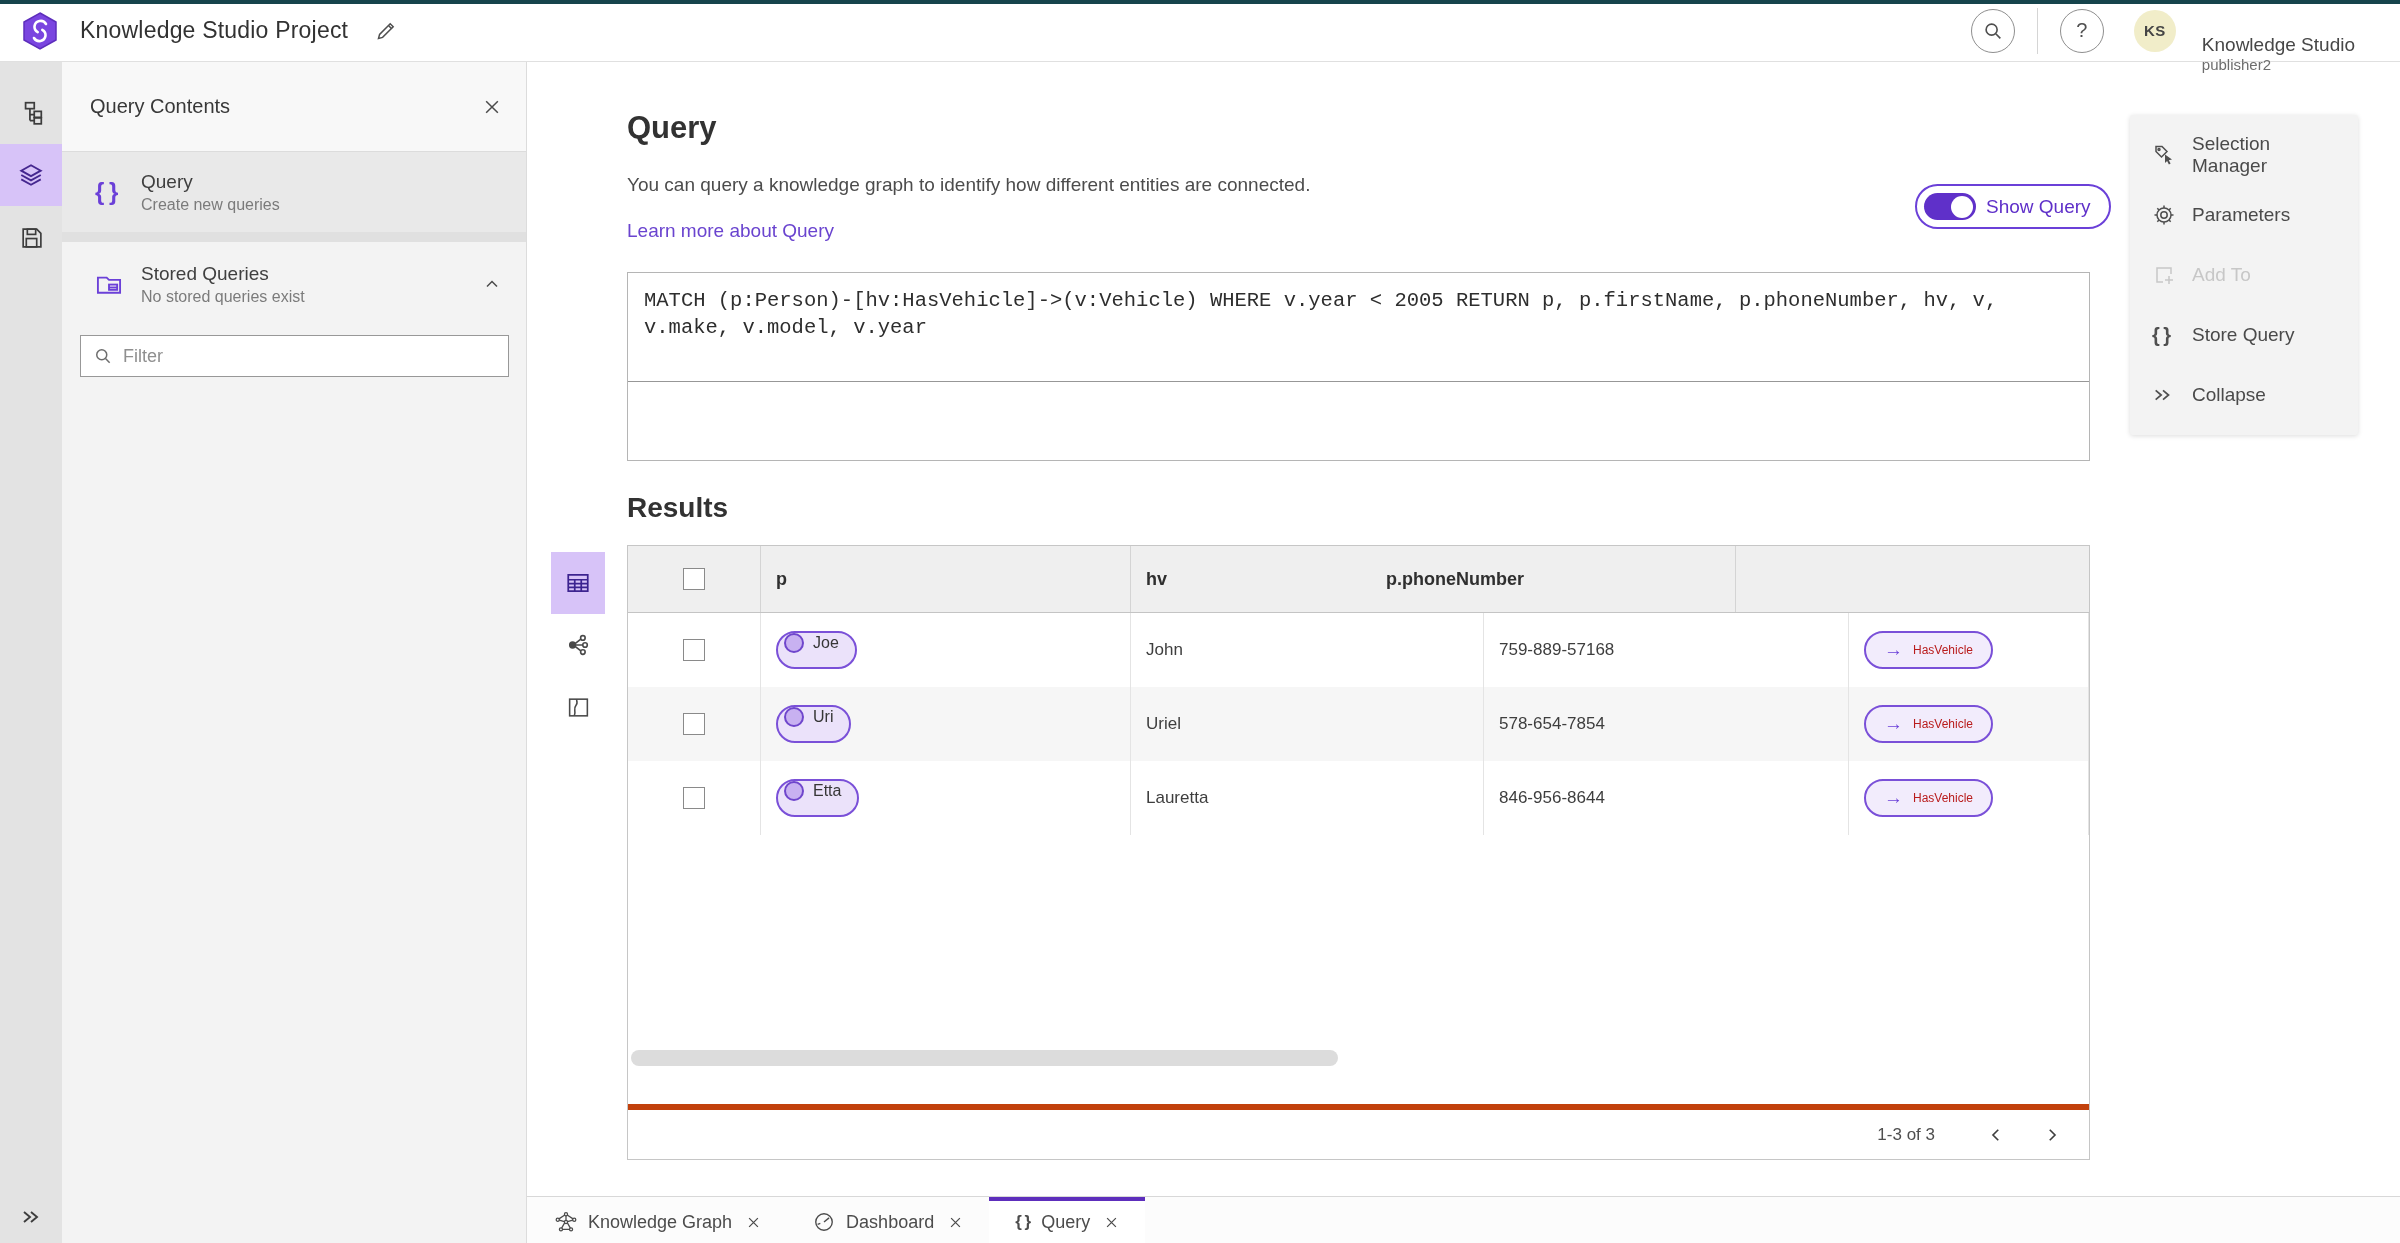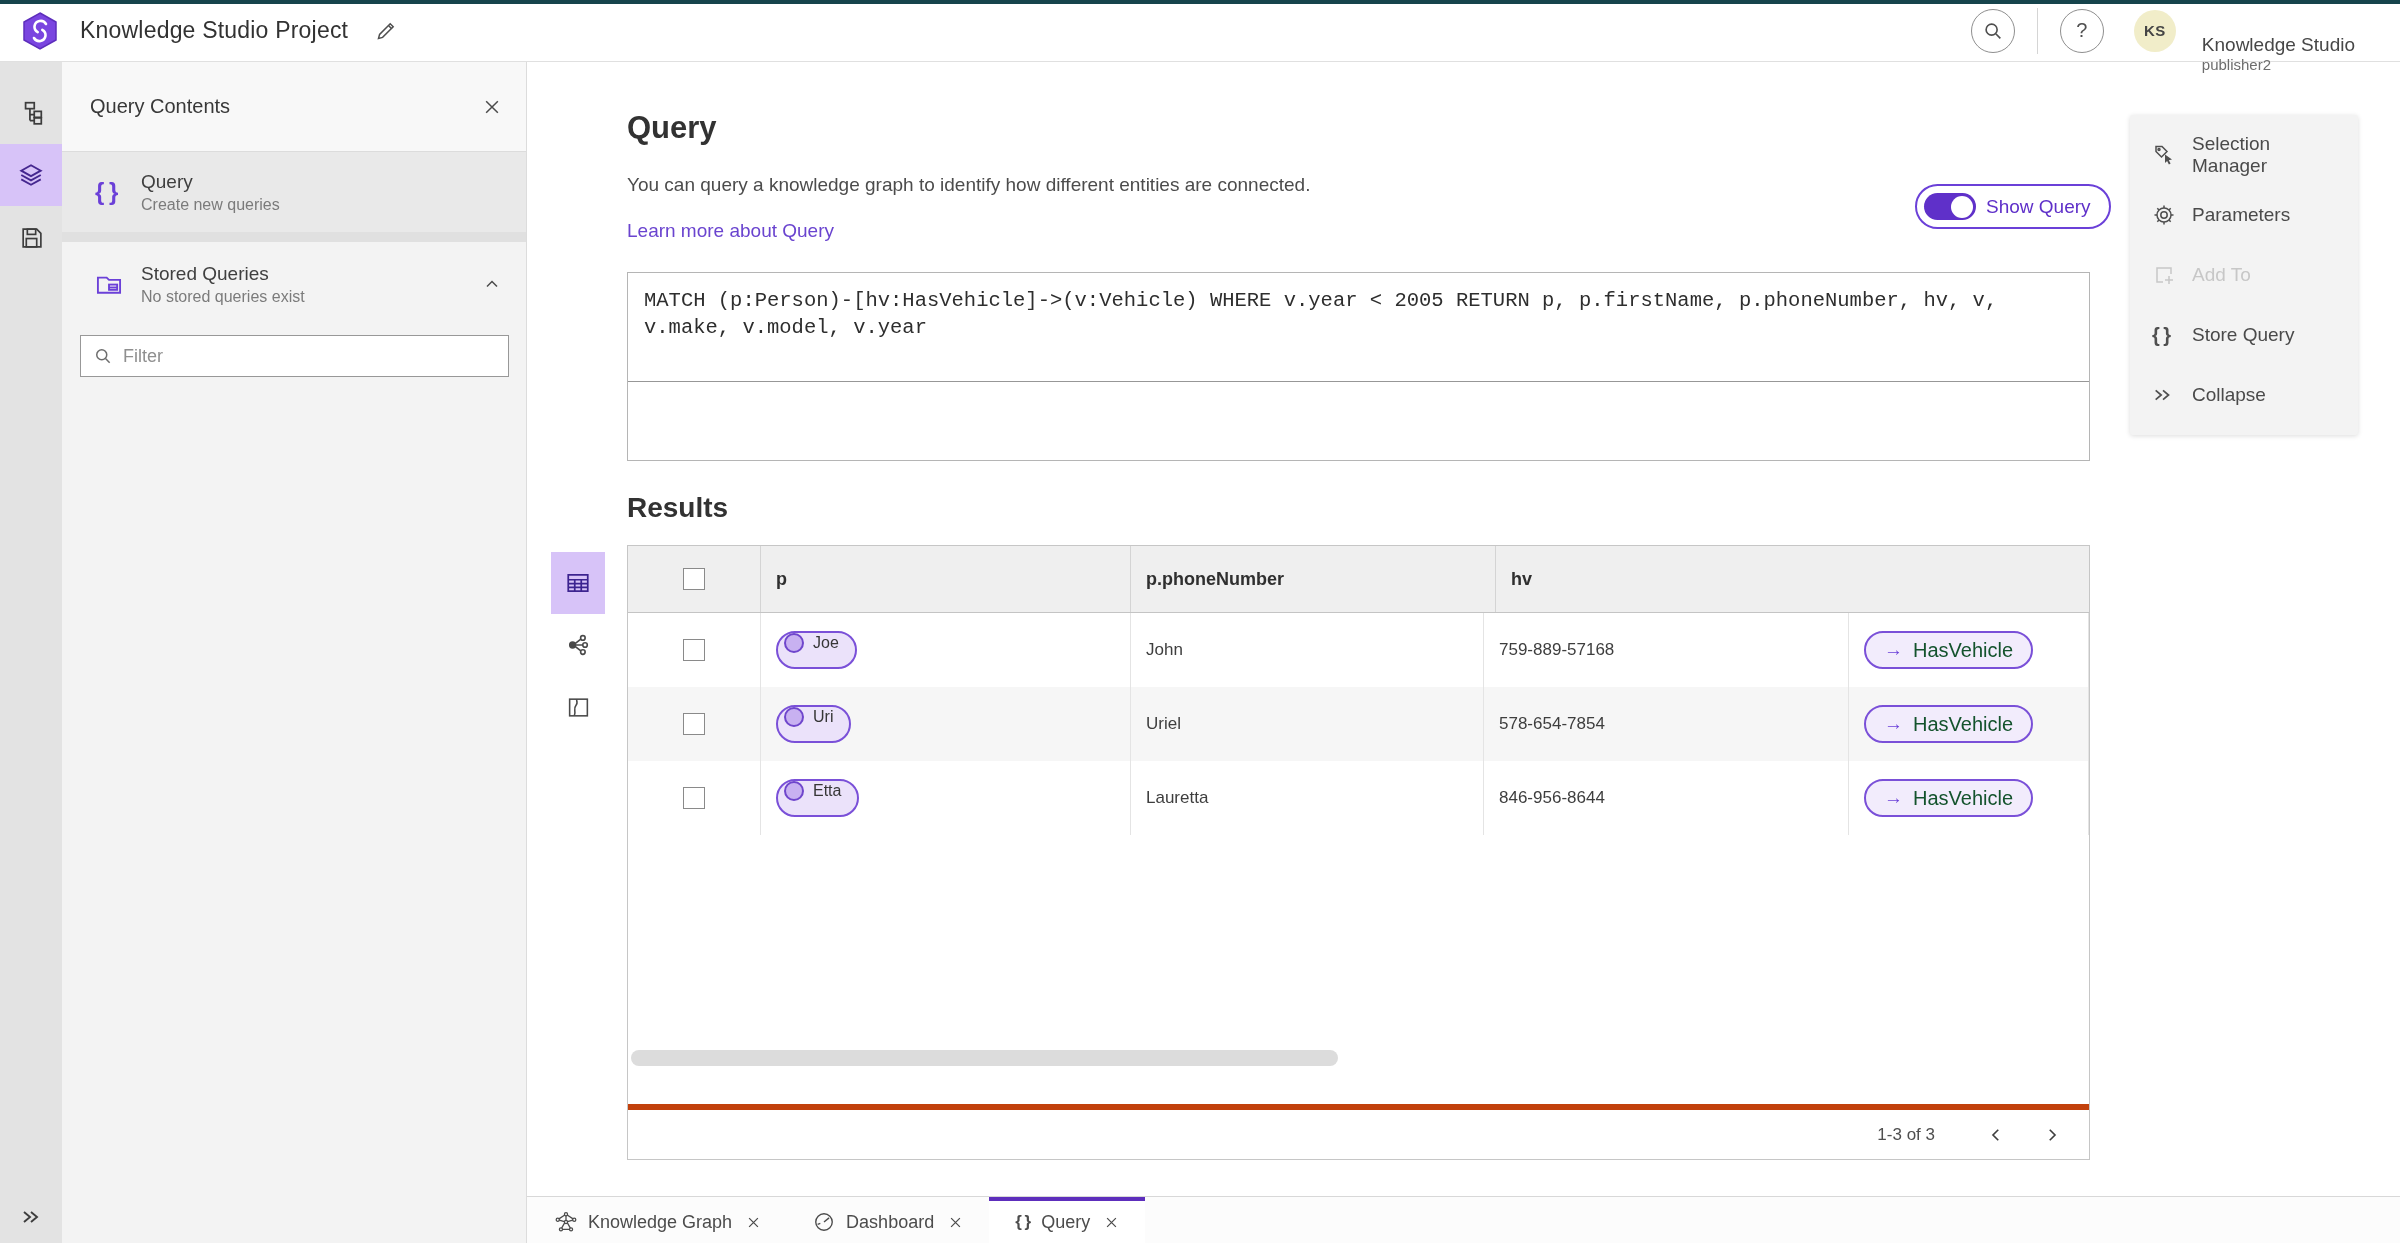--- a/index.html
+++ b/index.html
@@ -101,21 +101,21 @@
   .trow:nth-child(odd) { background:#f6f6f6; }
   .td { display:flex; align-items:center; font-size:17px; color:#3e3e3e;
         border-right:1px solid #e4e4e4; padding-left:15px; }
   .entity-pill { display:inline-flex; align-items:center; height:38px; border-radius:19px;
                  background:#ebe2fa; border:2px solid #7a50d8; padding:0 16px 14px 6px; }
   .entity-dot { width:20px; height:20px; border-radius:50%; background:#c8b1f1; border:2px solid #6f46cc; margin-right:9px; }
   .entity-label { font-size:16px; color:#363636; }
   .rel-pill { display:inline-flex; align-items:center; height:38px; border-radius:19px;
               background:#f2ecfc; border:2px solid #7a50d8; padding:0 18px; }
   .rel-arrow { color:#6b40d8; font-size:19px; margin-right:10px; }
-  .rel-label { font-size:20px; color:#14532d; }
+  .rel-label { font-size:12px; color:#b91c1c; }
   .tfill { flex:1 1 auto; position:relative; }
   .hscroll-thumb { position:absolute; left:3px; bottom:38px; width:707px; height:16px; border-radius:8px; background:#dcdcdc; }
   .tfoot { height:55px; border-top:6px solid #c2410c; display:flex; align-items:center;
            justify-content:flex-end; padding-right:28px; flex:0 0 auto; }
   .page-range { font-size:17px; color:#4f4f4f; }
   .page-btn { background:none; border:none; color:#3f3f3f; display:flex; align-items:center; cursor:pointer; }
   .page-prev { margin-left:52px; }
   .page-next { margin-left:38px; }
 
   
@@ -308,22 +308,22 @@
         </svg>
       </div>
     </div>
 
     <div class="rtable">
       <div class="thead">
         <div class="th col-cb">
             <div class="checkbox"></div>
           </div>
         <div class="th col-p">p</div>
+        <div class="th col-hv">hv</div>
         <div class="th col-ph">p.phoneNumber</div>
-        <div class="th col-hv">hv</div>
       </div>
 
       <div class="trow">
         <div class="td col-cb" style="justify-content:center;padding-left:0;">
             <div class="checkbox"></div>
           </div>
         <div class="td col-p">
           <span class="entity-pill">
             <span class="entity-dot"></span>
             <span class="entity-label">Joe</span>

